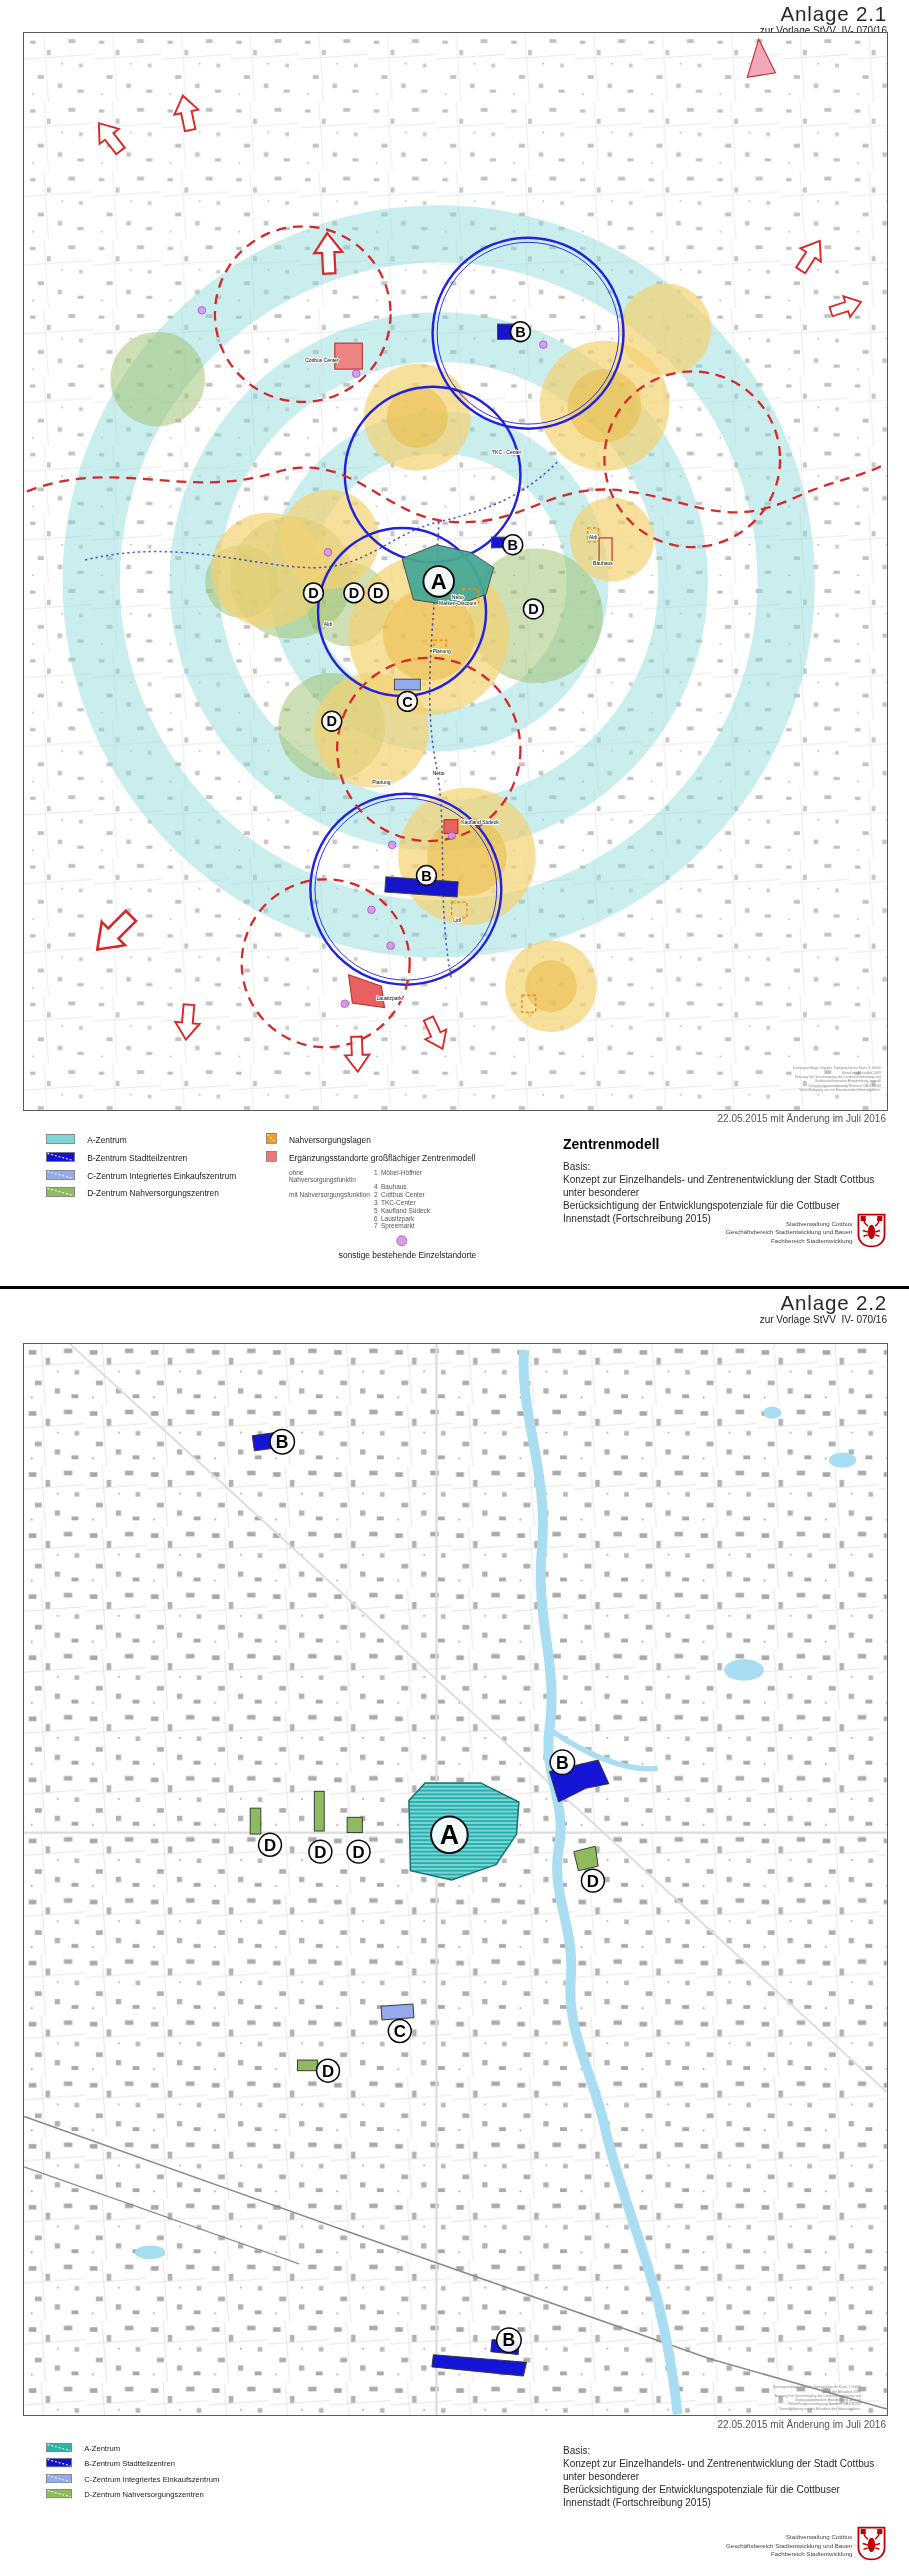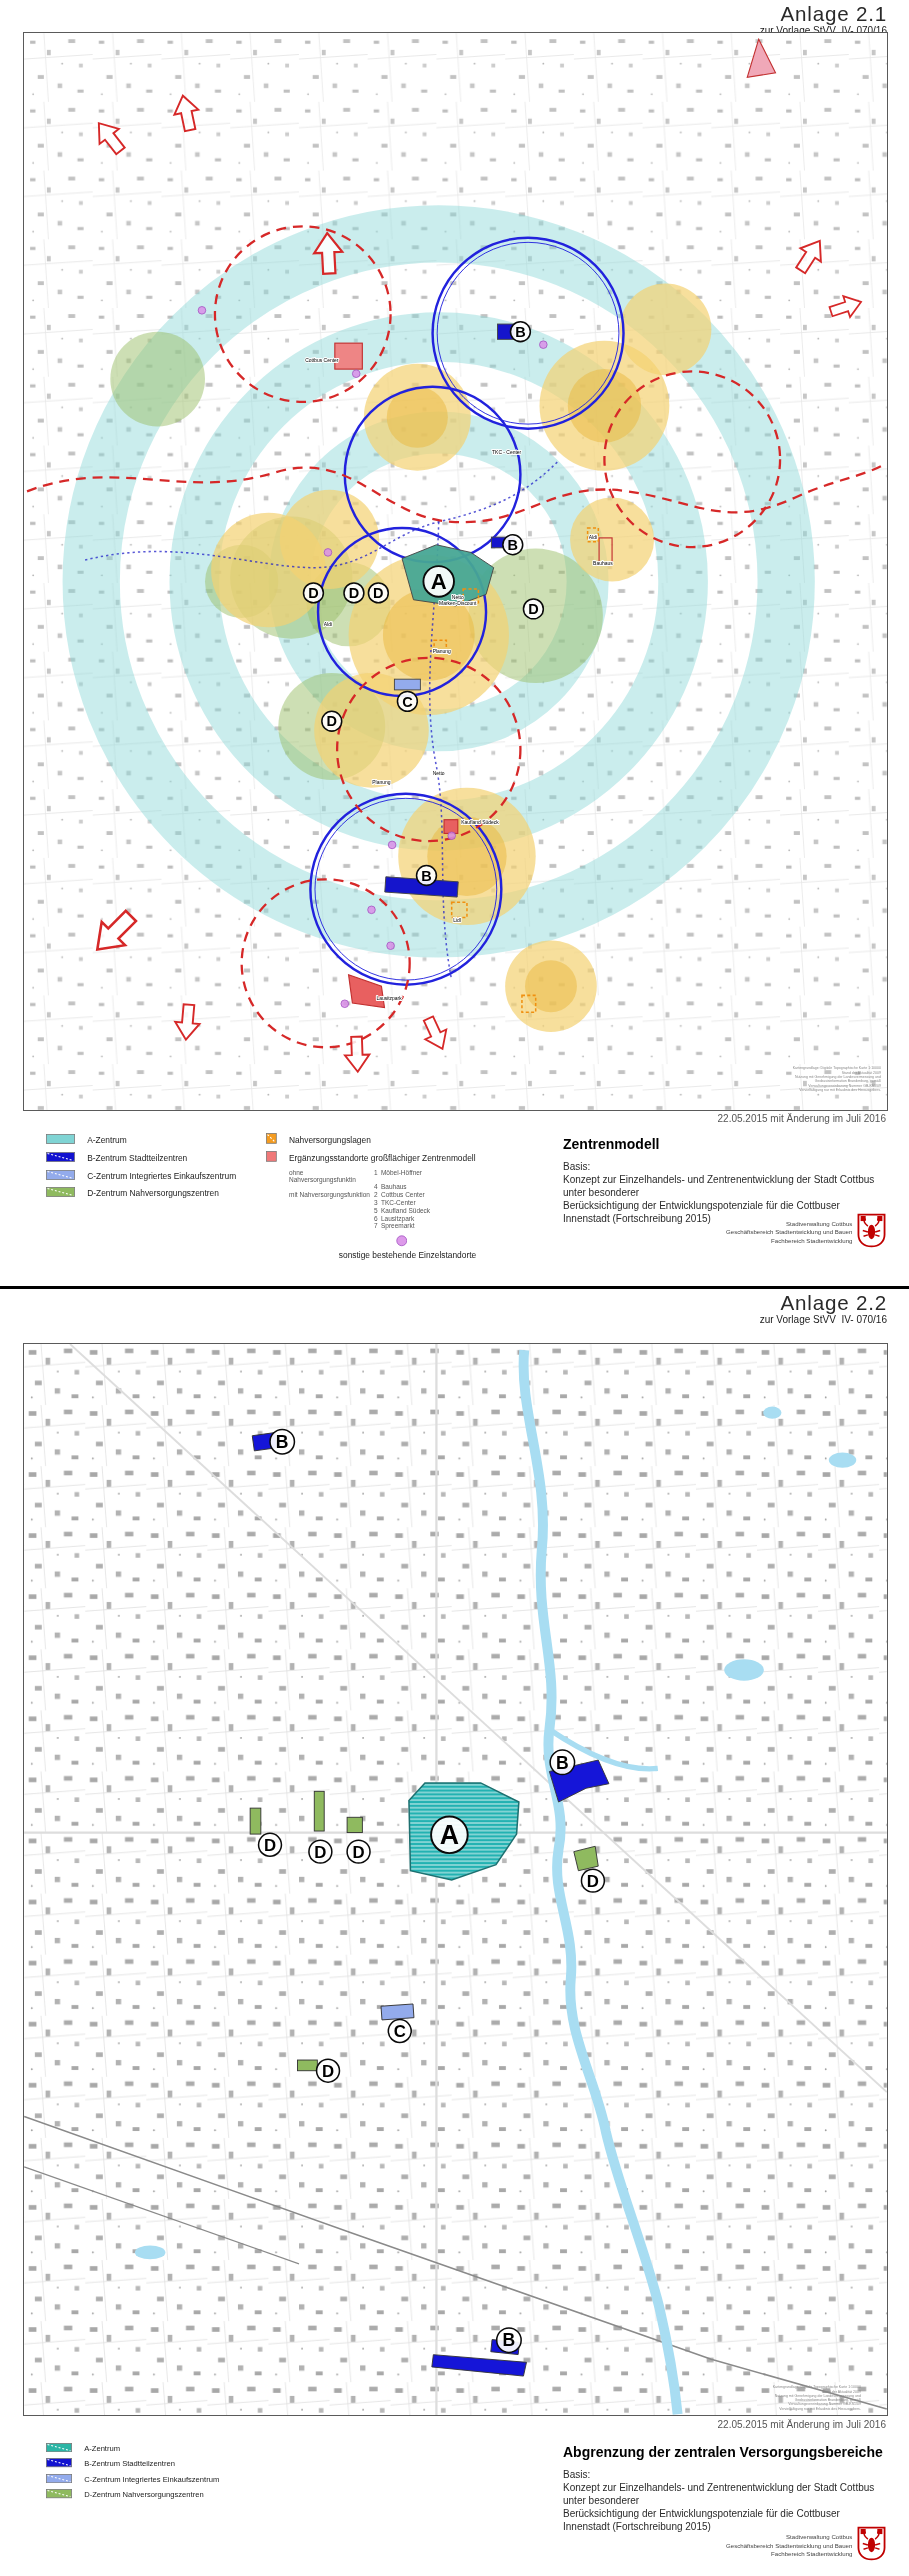--- a/index.html
+++ b/index.html
@@ -436,21 +436,20 @@
       <div class="legend-row legend2-row">
         <span class="sw"><svg width="26" height="9.2" viewBox="0 0 34 12">
             <rect x="0.5" y="0.5" width="33" height="11" fill="#8fba5f" stroke="#777"></rect>
             <line x1="2" y1="2" x2="32" y2="10" stroke="#fff" stroke-width="1.4" stroke-dasharray="2.5 2.5"></line>
           </svg></span>
         <span class="legend-label">D-Zentrum Nahversorgungszentren</span>
       </div>
     </div>
 
   <div class="titleblock" id="titleblock2">
-    <div class="tb-title">Abgrenzung der zentralen Versorgungsbereiche</div>
     <div class="tb-basis">
       <div>Basis:</div>
       <div>Konzept zur Einzelhandels- und Zentrenentwicklung der Stadt Cottbus unter besonderer</div>
       <div>Berücksichtigung der Entwicklungspotenziale für die Cottbuser Innenstadt (Fortschreibung 2015)</div>
     </div>
   </div>
 
   <div class="credit-block" id="credit2">
     <div class="credit-lines">
         <div>Stadtverwaltung Cottbus</div>

